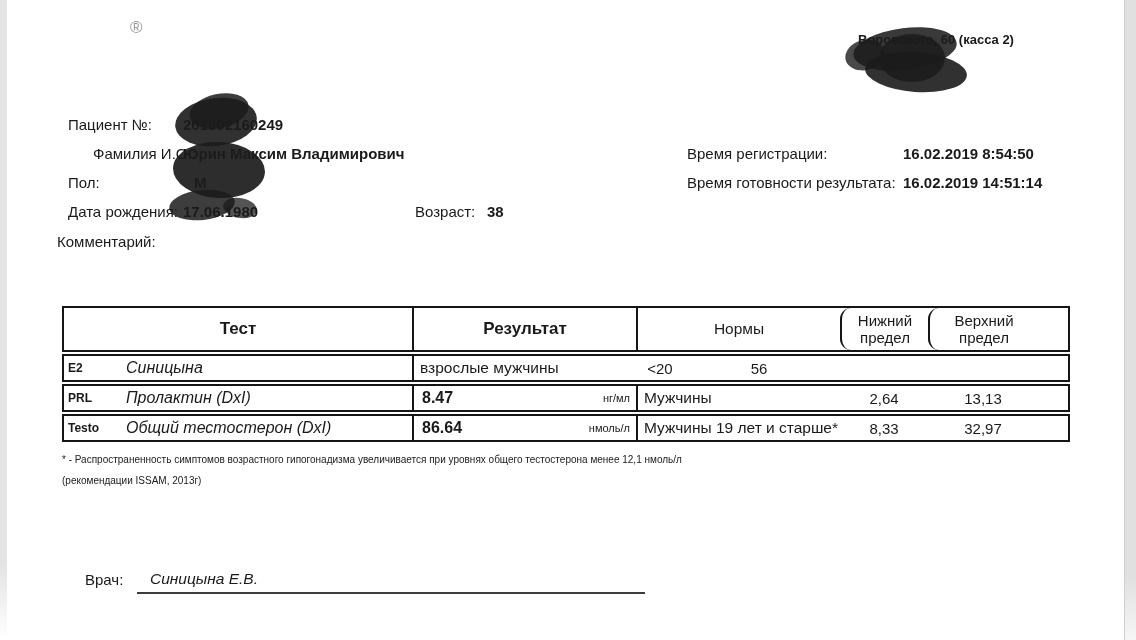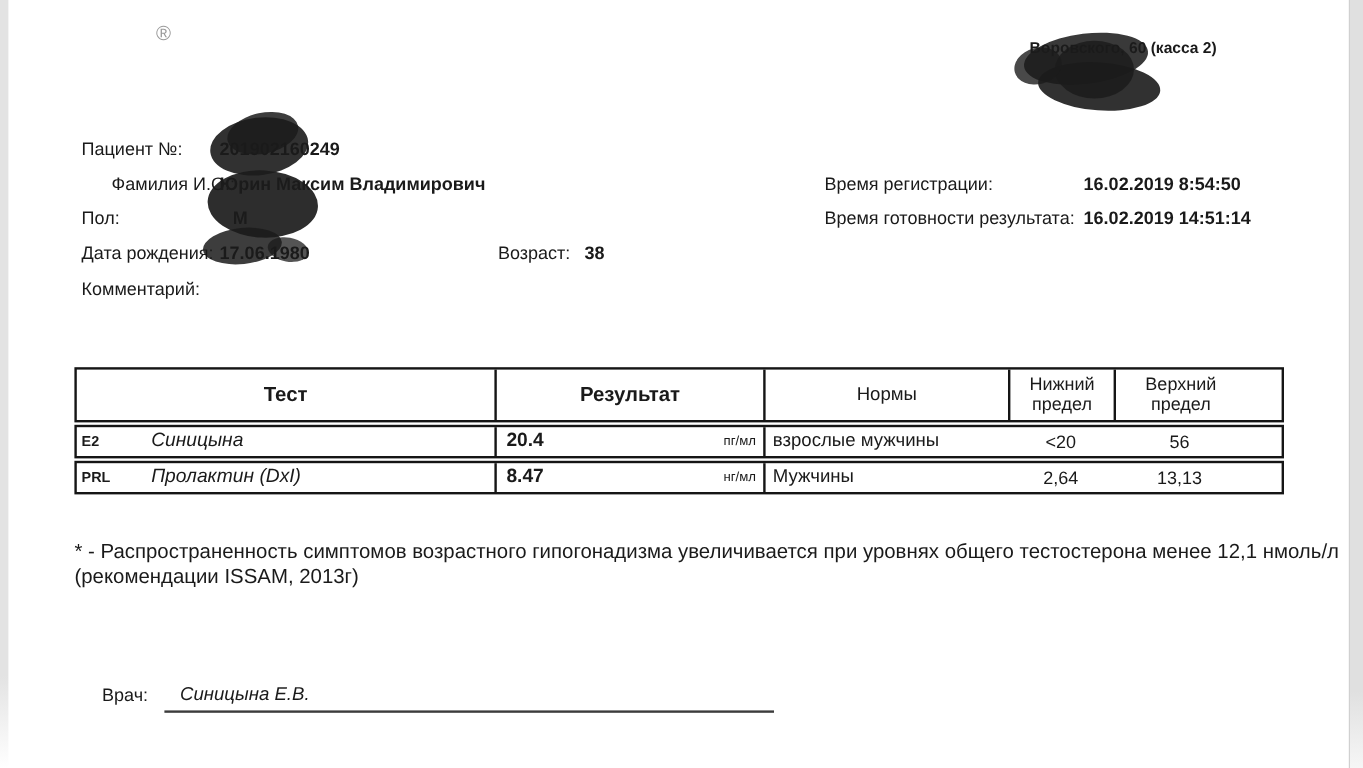--- a/index.html
+++ b/index.html
@@ -40,23 +40,23 @@
   .tdata .c2, .tdata .c3 { border-left:2px solid #151515; }
   .th-main { font-size:17px; font-weight:bold; }
   .th-reg  { font-size:16px; }
   .th-lim  { font-size:15px; line-height:17px; }
   .code { width:62px; padding-left:4px; font-size:12px; font-weight:bold; flex-shrink:0; }
   .tname { font-size:16px; font-style:italic; }
   .c2 { justify-content:space-between; padding:0 6px 0 8px; }
   .rval { font-size:16px; font-weight:bold; }
   .runit { font-size:11px; }
   .c3 { padding-left:6px; font-size:15.5px; }
-  .c4, .c5 { font-size:15px; }
+  .c4, .c5 { font-size:15px;border-radius:11px; }
 
-  .footnote { position:absolute; left:62px; top:449px; font-size:17px; line-height:21px; }
+  .footnote { position:absolute; left:62px; top:449px; font-size:10px; line-height:21px; }
 
   .doc-label { position:absolute; left:85px; top:571px; font-size:15px; }
   .doc-name  { position:absolute; left:150px; top:570px; font-size:15.5px; font-style:italic; }
   .doc-line  { position:absolute; left:137px; top:592px; width:508px; height:2px; background:#3c3c3c; }
 
   
   .blob { position:absolute; background:#1b1b1b; border-radius:50%; }
   .blob-group { position:absolute; }
 </style>
 </head>
@@ -86,21 +86,21 @@
   <div class="val" style="left:183px; top:145px;">Юрин Максим Владимирович</div>
 
   <div class="lbl" style="left:68px;  top:174px;">Пол:</div>
   <div class="val" style="left:194px; top:174px;">М</div>
 
   <div class="lbl" style="left:68px;  top:203px;">Дата рождения:</div>
   <div class="val" style="left:183px; top:203px;">17.06.1980</div>
   <div class="lbl" style="left:415px; top:203px;">Возраст:</div>
   <div class="val" style="left:487px; top:203px;">38</div>
 
-  <div class="lbl" style="left:68px;  top:233px;">Комментарий:</div>
+  <div class="lbl" style="left:57px;  top:233px;">Комментарий:</div>
 
   <div class="lbl" style="left:687px; top:145px;">Время регистрации:</div>
   <div class="val" style="left:903px; top:145px;">16.02.2019 8:54:50</div>
   <div class="lbl" style="left:687px; top:174px;">Время готовности результата:</div>
   <div class="val" style="left:903px; top:174px;">16.02.2019 14:51:14</div>
 
   <div class="blob-group" style="left:163px; top:94px;">
     <div class="blob" style="left:12px; top:4px;   width:82px; height:48px; transform:rotate(-7deg);  opacity:.9;"></div>
     <div class="blob" style="left:26px; top:0;     width:60px; height:34px; transform:rotate(-12deg); opacity:.85;"></div>
     <div class="blob" style="left:10px; top:48px;  width:92px; height:56px; transform:rotate(3deg);   opacity:.92;"></div>
@@ -115,43 +115,52 @@
       <div class="tc c3 th-reg" style="padding:0; justify-content:center;">Нормы</div>
       <div class="tc c4 th-lim">Нижний предел</div>
       <div class="tc c5 th-lim">Верхний предел</div>
     </div>
 
     <div class="trow tdata">
       <div class="tc c1">
         <span class="code">E2</span>
         <span class="tname">Синицына</span>
       </div>
-      <div class="tc c2">
-        <span class="rval">20.4</span>
-        <span class="runit">пг/мл</span>
-      </div>
       <div class="tc c3">взрослые мужчины</div>
       <div class="tc c4">&lt;20</div>
       <div class="tc c5">56</div>
     </div>
 
     <div class="trow tdata">
       <div class="tc c1">
         <span class="code">PRL</span>
         <span class="tname">Пролактин (DxI)</span>
       </div>
       <div class="tc c2">
         <span class="rval">8.47</span>
         <span class="runit">нг/мл</span>
       </div>
       <div class="tc c3">Мужчины</div>
       <div class="tc c4">2,64</div>
       <div class="tc c5">13,13</div>
     </div>
 
+    <div class="trow tdata">
+      <div class="tc c1">
+        <span class="code">Testo</span>
+        <span class="tname">Общий тестостерон (DxI)</span>
+      </div>
+      <div class="tc c2">
+        <span class="rval">86.64</span>
+        <span class="runit">нмоль/л</span>
+      </div>
+      <div class="tc c3">Мужчины 19 лет и старше*</div>
+      <div class="tc c4">8,33</div>
+      <div class="tc c5">32,97</div>
+    </div>
   </div>
 
   <div class="footnote">
     <div>* - Распространенность симптомов возрастного гипогонадизма увеличивается при уровнях общего тестостерона менее 12,1 нмоль/л</div>
     <div>(рекомендации ISSAM,  2013г)</div>
   </div>
 
   <div class="doc-label">Врач:</div>
   <div class="doc-name">Синицына Е.В.</div>
   <div class="doc-line"></div>

